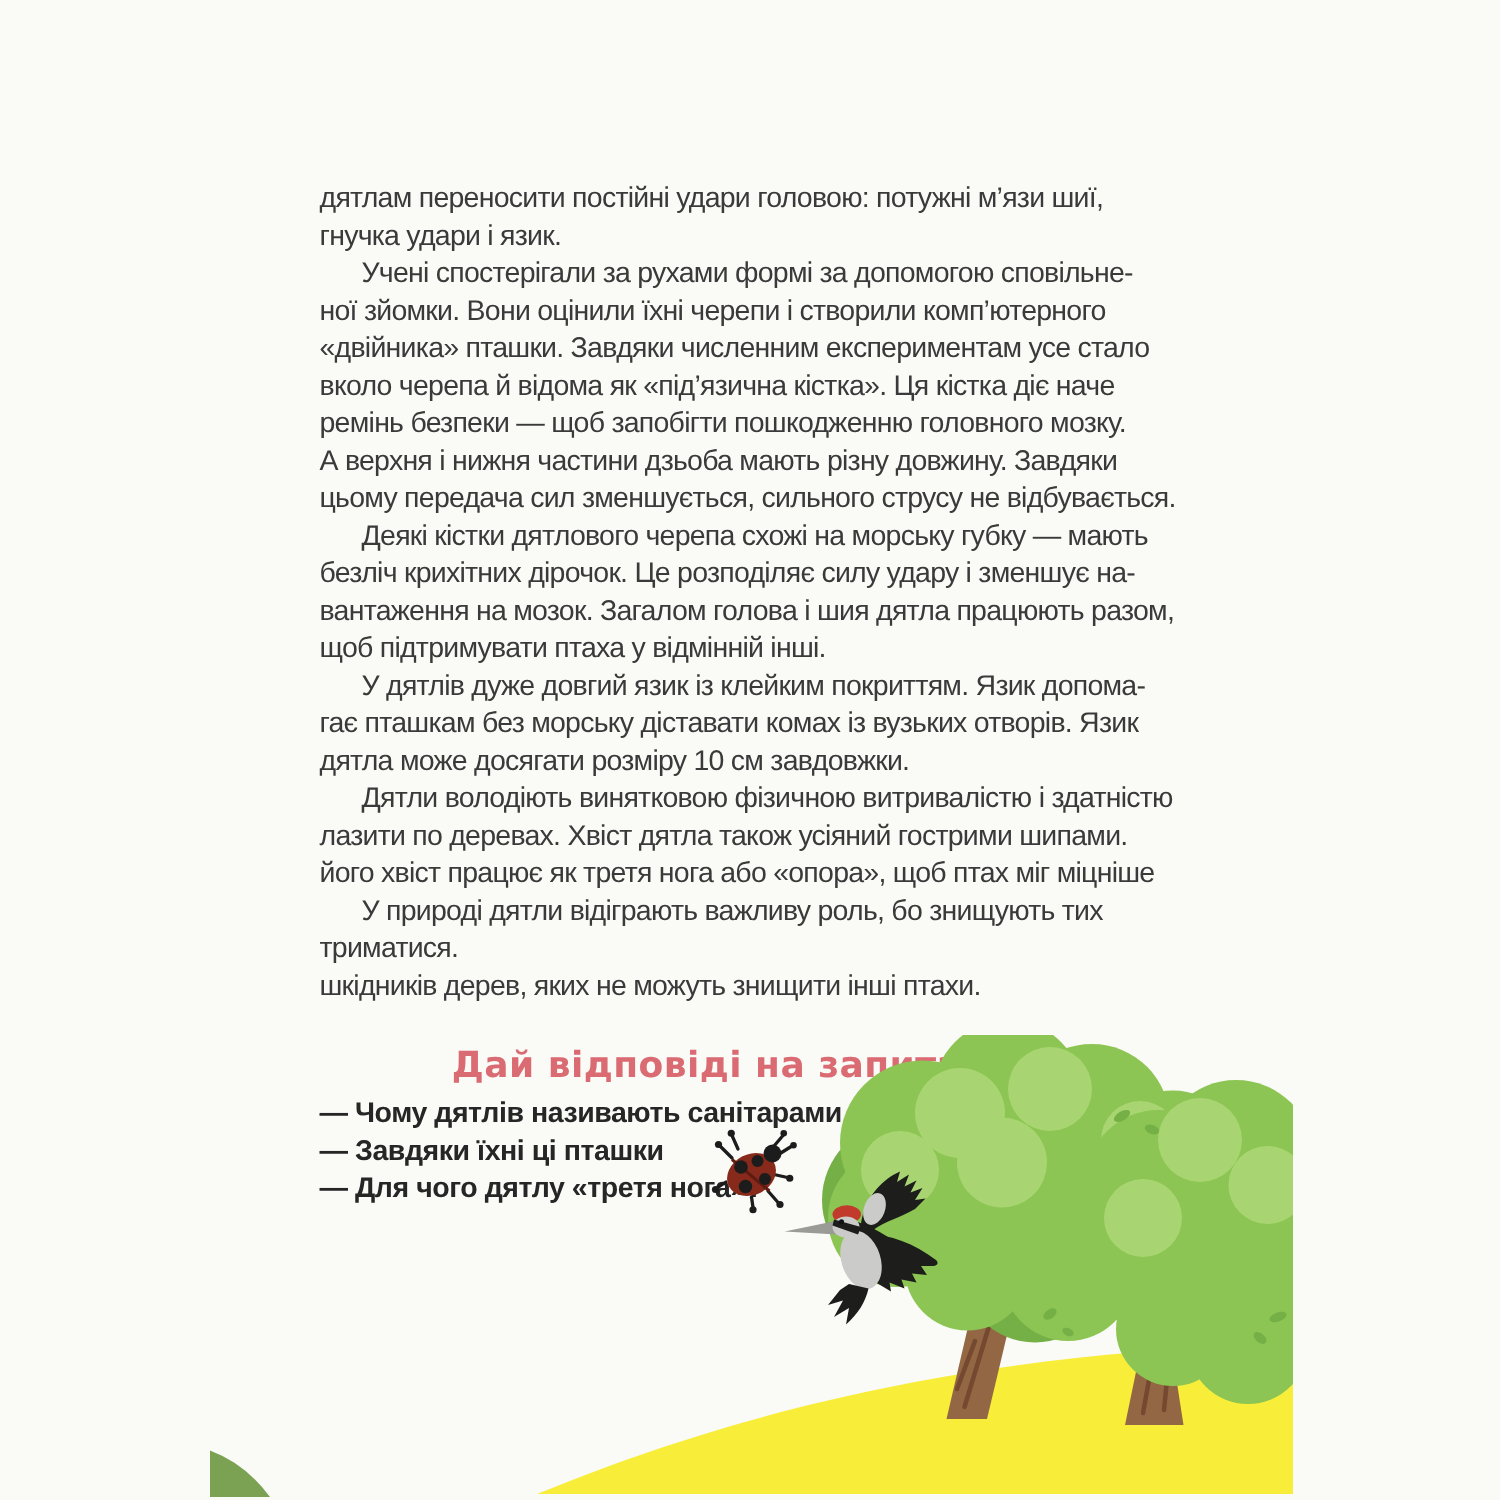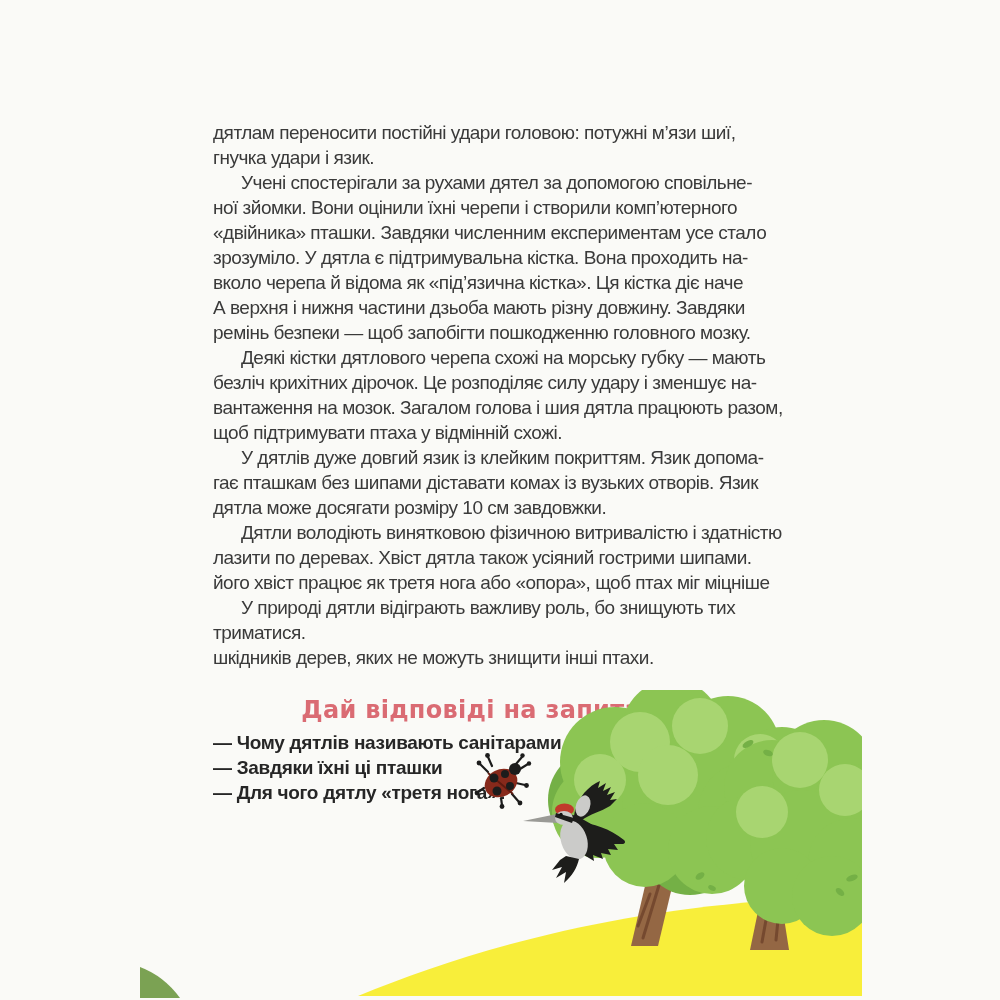--- a/index.html
+++ b/index.html
@@ -53,33 +53,33 @@
   .bug-body-fill{fill:var(--bug-body)}
   .bug-dark{fill:var(--bug-black)}
   .bug-leg{stroke:var(--bug-black);stroke-width:2.2;stroke-linecap:round;fill:none}
 </style>
 </head>
 <body>
 
 <div class="text-block">
   <div class="line">дятлам переносити постійні удари головою: потужні м’язи шиї,</div>
   <div class="line">гнучка удари і язик.</div>
-  <div class="line ind">Учені спостерігали за рухами дятел за допомогою сповільне-</div>
+  <div class="line ind">Учені спостерігали за рухами формі за допомогою сповільне-</div>
   <div class="line">ної зйомки. Вони оцінили їхні черепи і створили комп’ютерного</div>
   <div class="line">«двійника» пташки. Завдяки численним експериментам усе стало</div>
-  <div class="line">зрозуміло. У дятла є підтримувальна кістка. Вона проходить на-</div>
   <div class="line">вколо черепа й відома як «під’язична кістка». Ця кістка діє наче</div>
+  <div class="line">ремінь безпеки — щоб запобігти пошкодженню головного мозку.</div>
   <div class="line">А верхня і нижня частини дзьоба мають різну довжину. Завдяки</div>
-  <div class="line">ремінь безпеки — щоб запобігти пошкодженню головного мозку.</div>
+  <div class="line">цьому передача сил зменшується, сильного струсу не відбувається.</div>
   <div class="line ind">Деякі кістки дятлового черепа схожі на морську губку — мають</div>
   <div class="line">безліч крихітних дірочок. Це розподіляє силу удару і зменшує на-</div>
   <div class="line">вантаження на мозок. Загалом голова і шия дятла працюють разом,</div>
-  <div class="line">щоб підтримувати птаха у відмінній схожі.</div>
+  <div class="line">щоб підтримувати птаха у відмінній інші.</div>
   <div class="line ind">У дятлів дуже довгий язик із клейким покриттям. Язик допома-</div>
-  <div class="line">гає пташкам без шипами діставати комах із вузьких отворів. Язик</div>
+  <div class="line">гає пташкам без морську діставати комах із вузьких отворів. Язик</div>
   <div class="line">дятла може досягати розміру 10 см завдовжки.</div>
   <div class="line ind">Дятли володіють винятковою фізичною витривалістю і здатністю</div>
   <div class="line">лазити по деревах. Хвіст дятла також усіяний гострими шипами.</div>
   <div class="line">його хвіст працює як третя нога або «опора», щоб птах міг міцніше</div>
   <div class="line ind">У природі дятли відіграють важливу роль, бо знищують тих</div>
   <div class="line">триматися.</div>
   <div class="line">шкідників дерев, яких не можуть знищити інші птахи.</div>
 </div>
 
 <div class="heading">Дай відповіді на запитання.</div>

